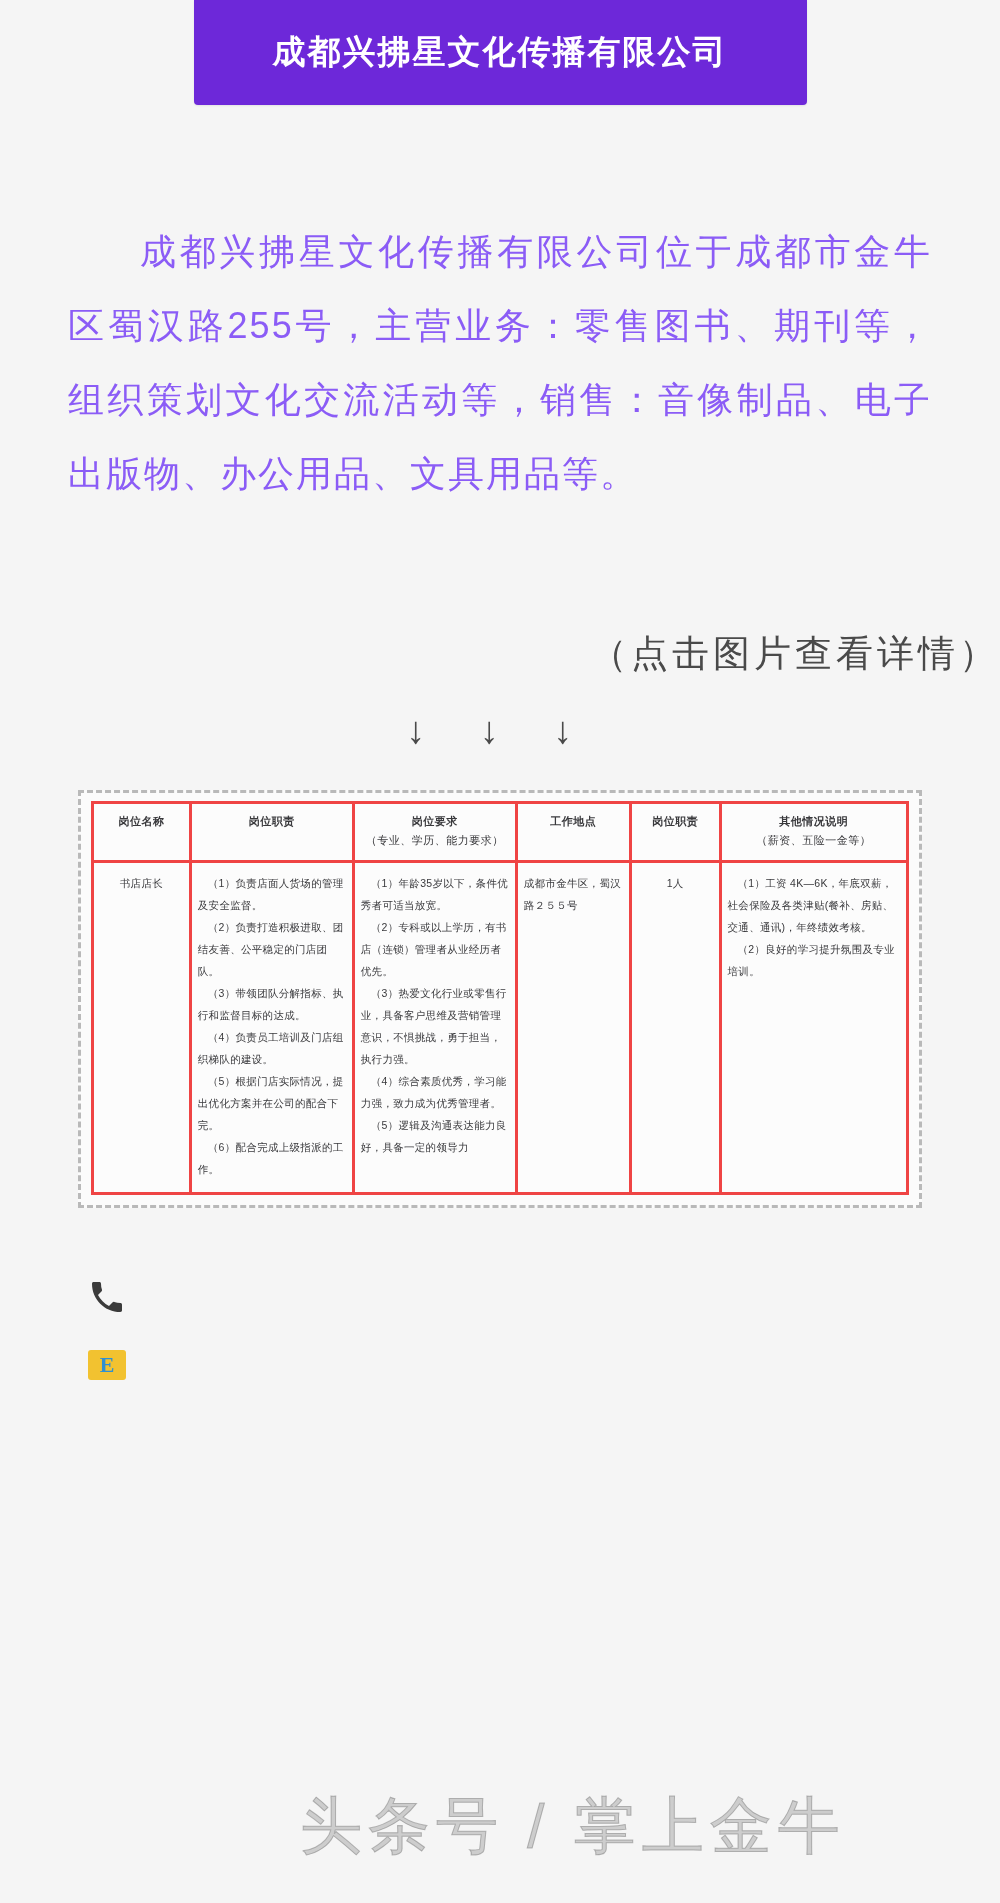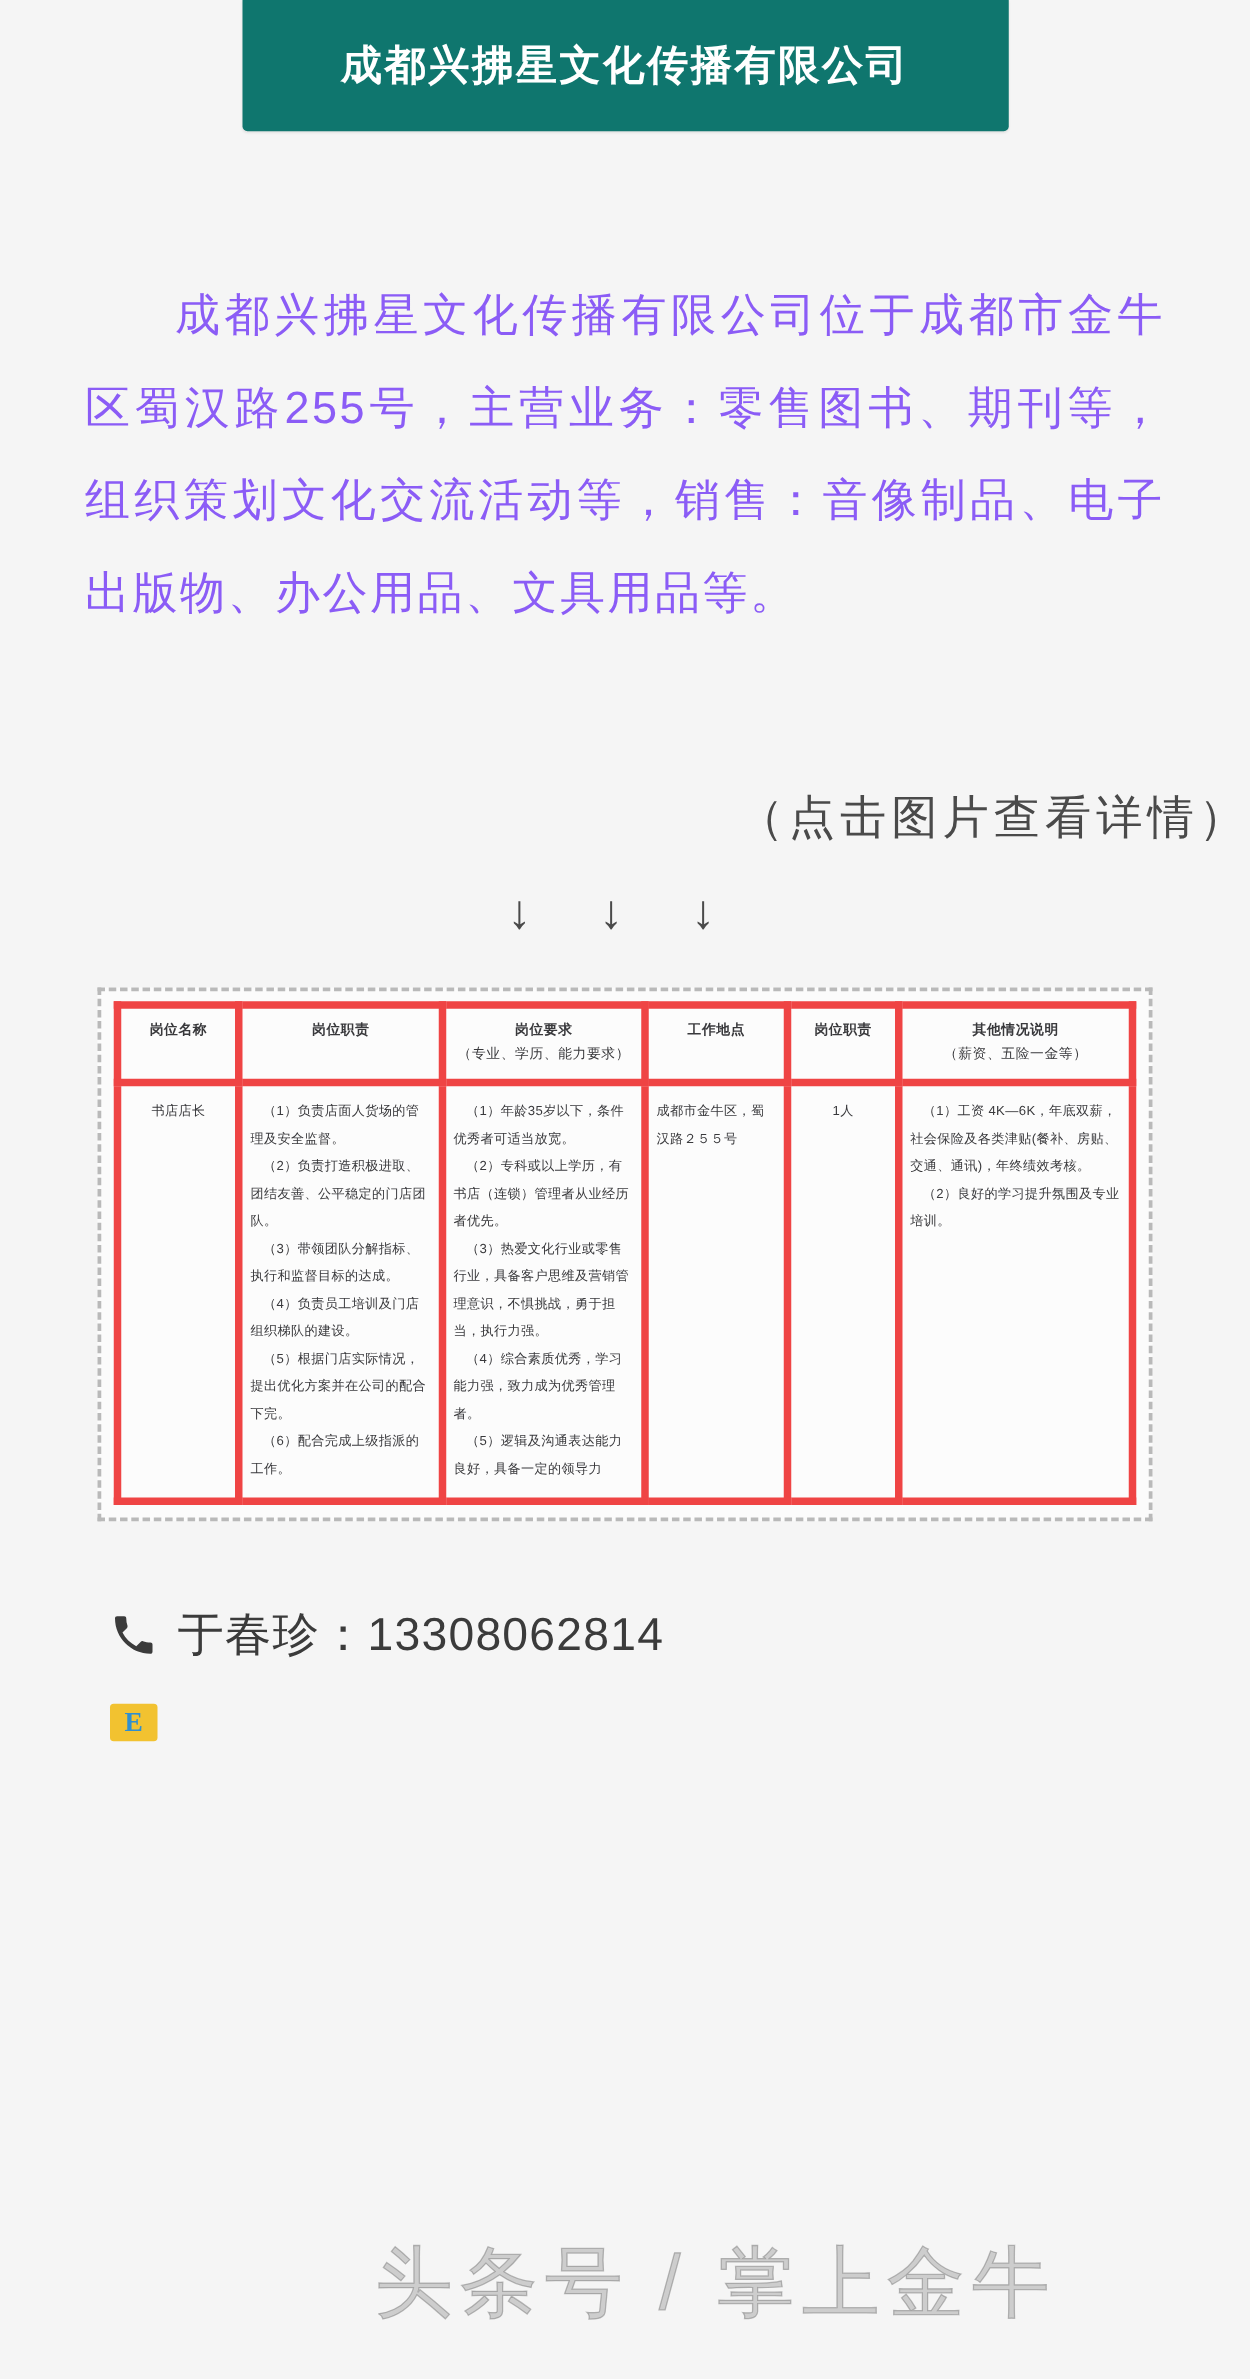--- a/index.html
+++ b/index.html
@@ -12,21 +12,21 @@
     overflow:hidden;
   }
   
   .banner-wrap{
     padding:0 0 0 0;
     display:flex;justify-content:center;
   }
   .banner{
     margin-top:0;
     width:613px;height:105px;
-    background:#0f766e;
+    background:#6d28d9;
     border-radius:0 0 4px 4px;
     display:flex;align-items:center;justify-content:center;
     box-shadow:0 1px 2px rgba(0,0,0,.08);
     text-align:center;
   }
   .banner-title{
     color:#ffffff;
     font-size:33px;
     font-weight:bold;
     letter-spacing:2px;
@@ -66,21 +66,21 @@
     padding:8px 10px 10px 10px;
     box-sizing:border-box;
   }
   table.jobs{
     width:100%;
     border-collapse:collapse;
     table-layout:fixed;
     background:#fcfcfc;
   }
   table.jobs th,table.jobs td{
-    border:6px solid #ef4444;
+    border:3px solid #ef4444;
     vertical-align:top;
     color:#39393c;
     font-weight:normal;
   }
   table.jobs th{
     text-align:center;
     padding:8px 4px 10px 4px;
     font-size:11px;
     font-weight:bold;
     line-height:19px;
@@ -223,21 +223,20 @@
 </div>
 
 <div class="contacts">
 
   <div class="contact-row">
     <span class="c-icon">
       <svg width="40" height="40" viewBox="0 0 24 24" aria-hidden="true">
         <path fill="#3b3b3b" d="M6.6 10.8c1.4 2.8 3.8 5.1 6.6 6.6l2.2-2.2c.3-.3.7-.4 1-.2 1.1.4 2.4.6 3.6.6.6 0 1 .4 1 1V20c0 .6-.4 1-1 1C10.6 21 3 13.4 3 4c0-.6.4-1 1-1h3.4c.6 0 1 .4 1 1 0 1.3.2 2.5.6 3.6.1.3 0 .7-.2 1l-2.2 2.2z"></path>
       </svg>
     </span>
-    <span class="c-text">于春珍：13308062814</span>
   </div>
 
   <div class="contact-row">
     <span class="c-icon">
       <span class="mail-badge">E</span>
     </span>
   </div>
 
 </div>
 

